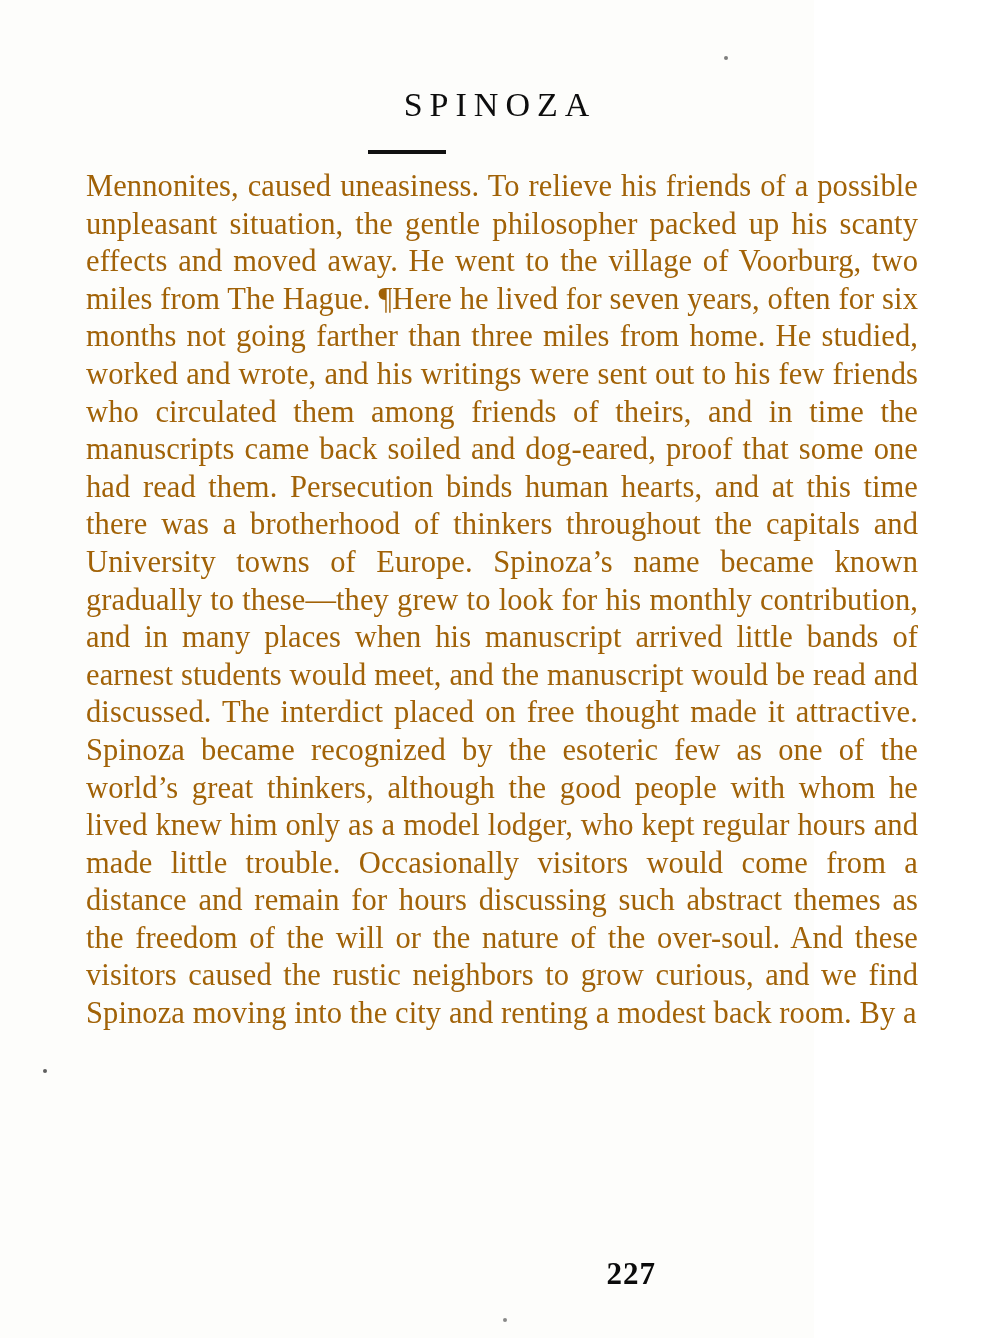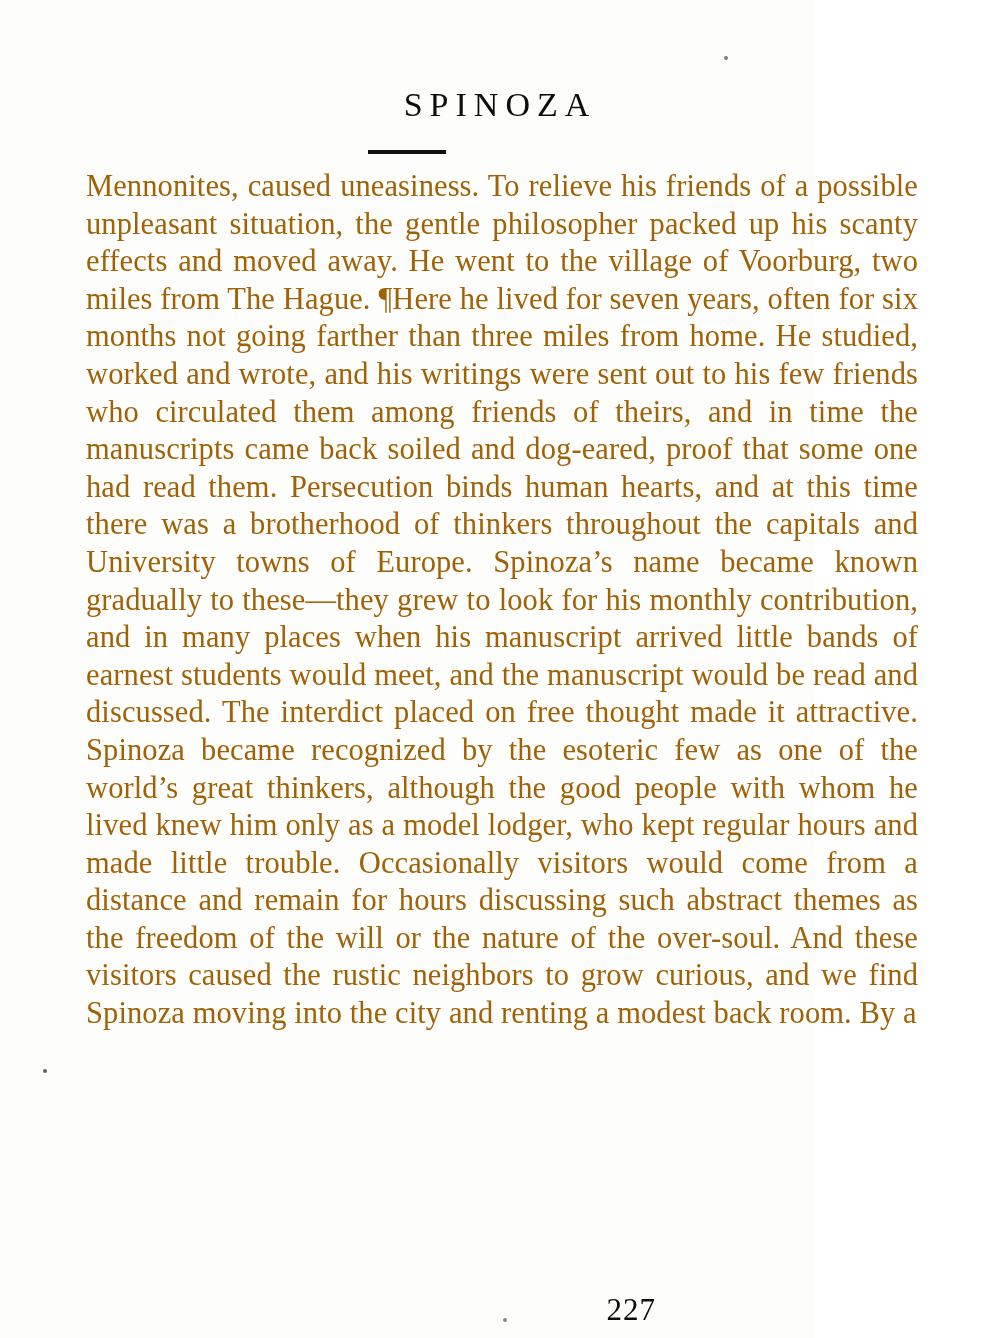--- a/index.html
+++ b/index.html
@@ -65,23 +65,23 @@
     text-align: justify;
   }
 
   .pilcrow {
     font-family: "Liberation Serif", serif;
   }
 
   .page-number {
     position: absolute;
     right: 158px;
-    top: 1292px;
+    top: 1256px;
     font-size: 31px;
-    font-weight: normal;
+    font-weight: bold;
     color: #0b0b0b;
     letter-spacing: 1px;
     text-align: right;
   }
 
   .speck-a {
     position: absolute;
     left: 43px;
     top: 1069px;
     width: 4px;

